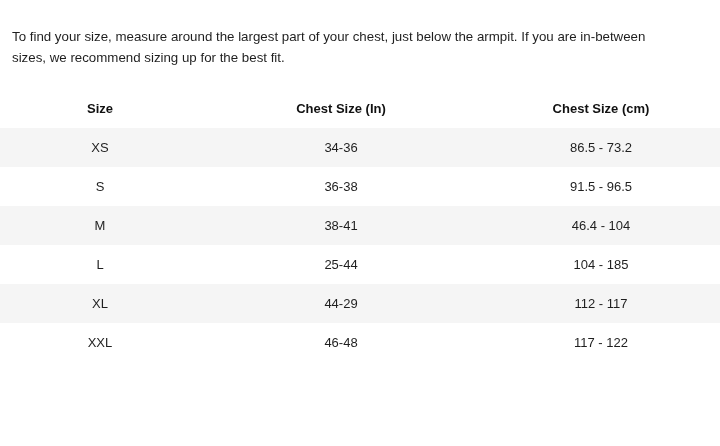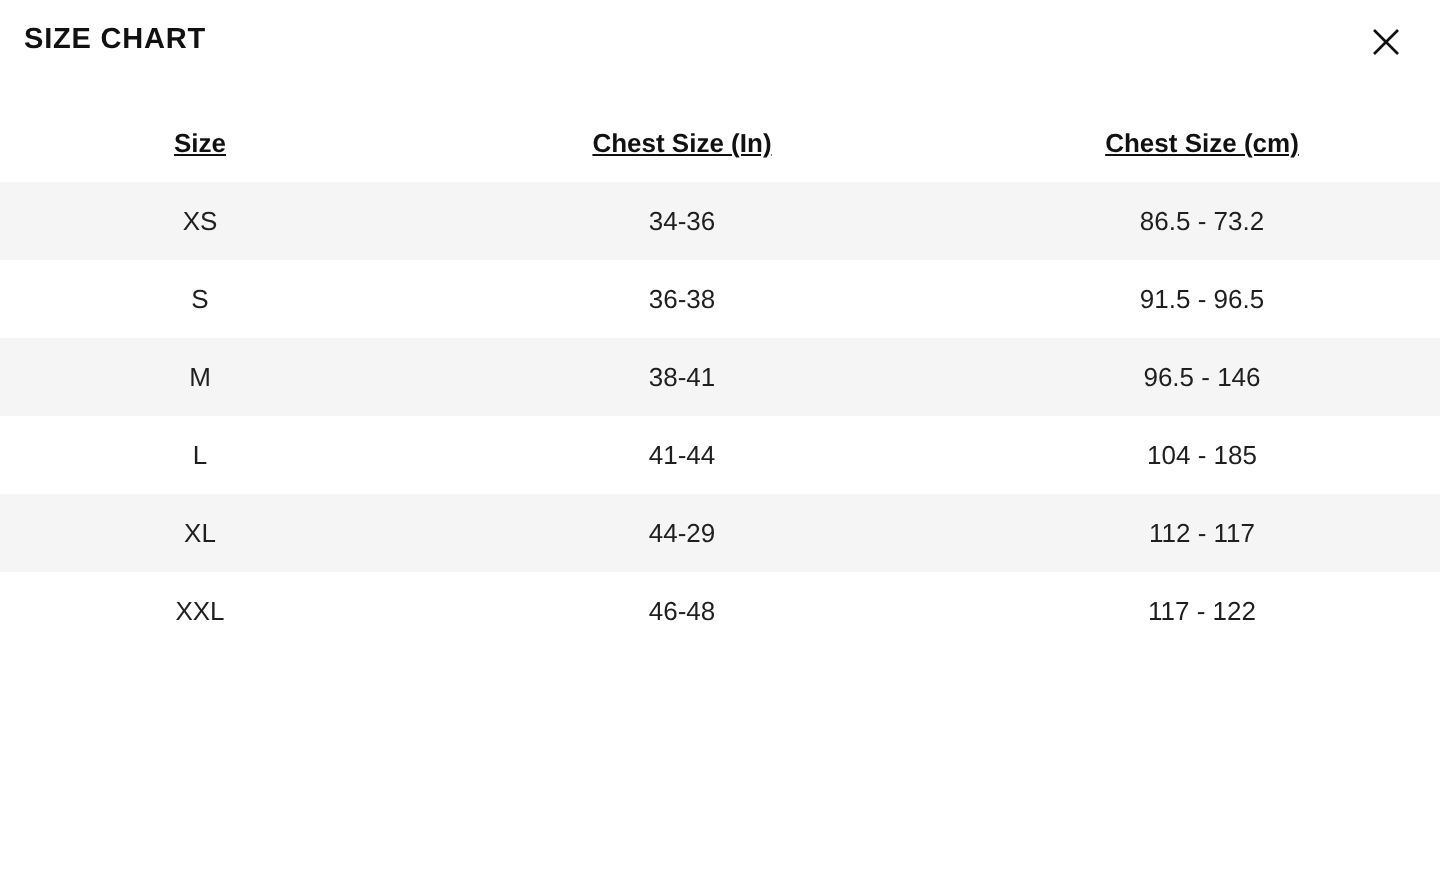--- a/index.html
+++ b/index.html
@@ -65,51 +65,42 @@
     table-layout: fixed;
   }
   thead th {
     font-size: 13px;
     font-weight: bold;
     color: #111111;
     padding: 10px 4px 12px 4px;
     text-align: center;
     background: #ffffff;
     border: none;
-    text-decoration: underline;
   }
   tbody td {
     font-size: 13px;
     color: #1f1f1f;
     text-align: center;
     padding: 11px 4px;
     height: 39px;
     border: none;
   }
   tbody tr.odd td { background: #f5f5f5; }
   tbody tr.even td { background: #ffffff; }
   col.c1 { width: 200px; }
   col.c2 { width: 282px; }
   col.c3 { width: 238px; }
 </style>
 </head>
 <body>
 
 <div class="modal">
 
-  <div class="header">
-    <h1 class="title">SIZE CHART</h1>
-    <button class="close-btn" aria-label="Close">
-      <svg width="14" height="14" viewBox="0 0 14 14">
-        <line x1="1" y1="1" x2="13" y2="13" stroke="#111111" stroke-width="1.3"></line>
-        <line x1="13" y1="1" x2="1" y2="13" stroke="#111111" stroke-width="1.3"></line>
-      </svg>
-    </button>
-  </div>
 
+  <p class="intro">To find your size, measure around the largest part of your chest, just below the armpit. If you are in-between sizes, we recommend sizing up for the best fit.</p>
 
   <div class="table-wrap">
     <table>
       <colgroup>
         <col class="c1">
           <col class="c2">
           <col class="c3">
       </colgroup>
       <thead>
         <tr>
@@ -125,25 +116,25 @@
           <td>86.5 - 73.2</td>
         </tr>
         <tr class="even">
           <td>S</td>
           <td>36-38</td>
           <td>91.5 - 96.5</td>
         </tr>
         <tr class="odd">
           <td>M</td>
           <td>38-41</td>
-          <td>96.5 - 146</td>
+          <td>46.4 - 104</td>
         </tr>
         <tr class="even">
           <td>L</td>
-          <td>41-44</td>
+          <td>25-44</td>
           <td>104 - 185</td>
         </tr>
         <tr class="odd">
           <td>XL</td>
           <td>44-29</td>
           <td>112 - 117</td>
         </tr>
         <tr class="even">
           <td>XXL</td>
           <td>46-48</td>

